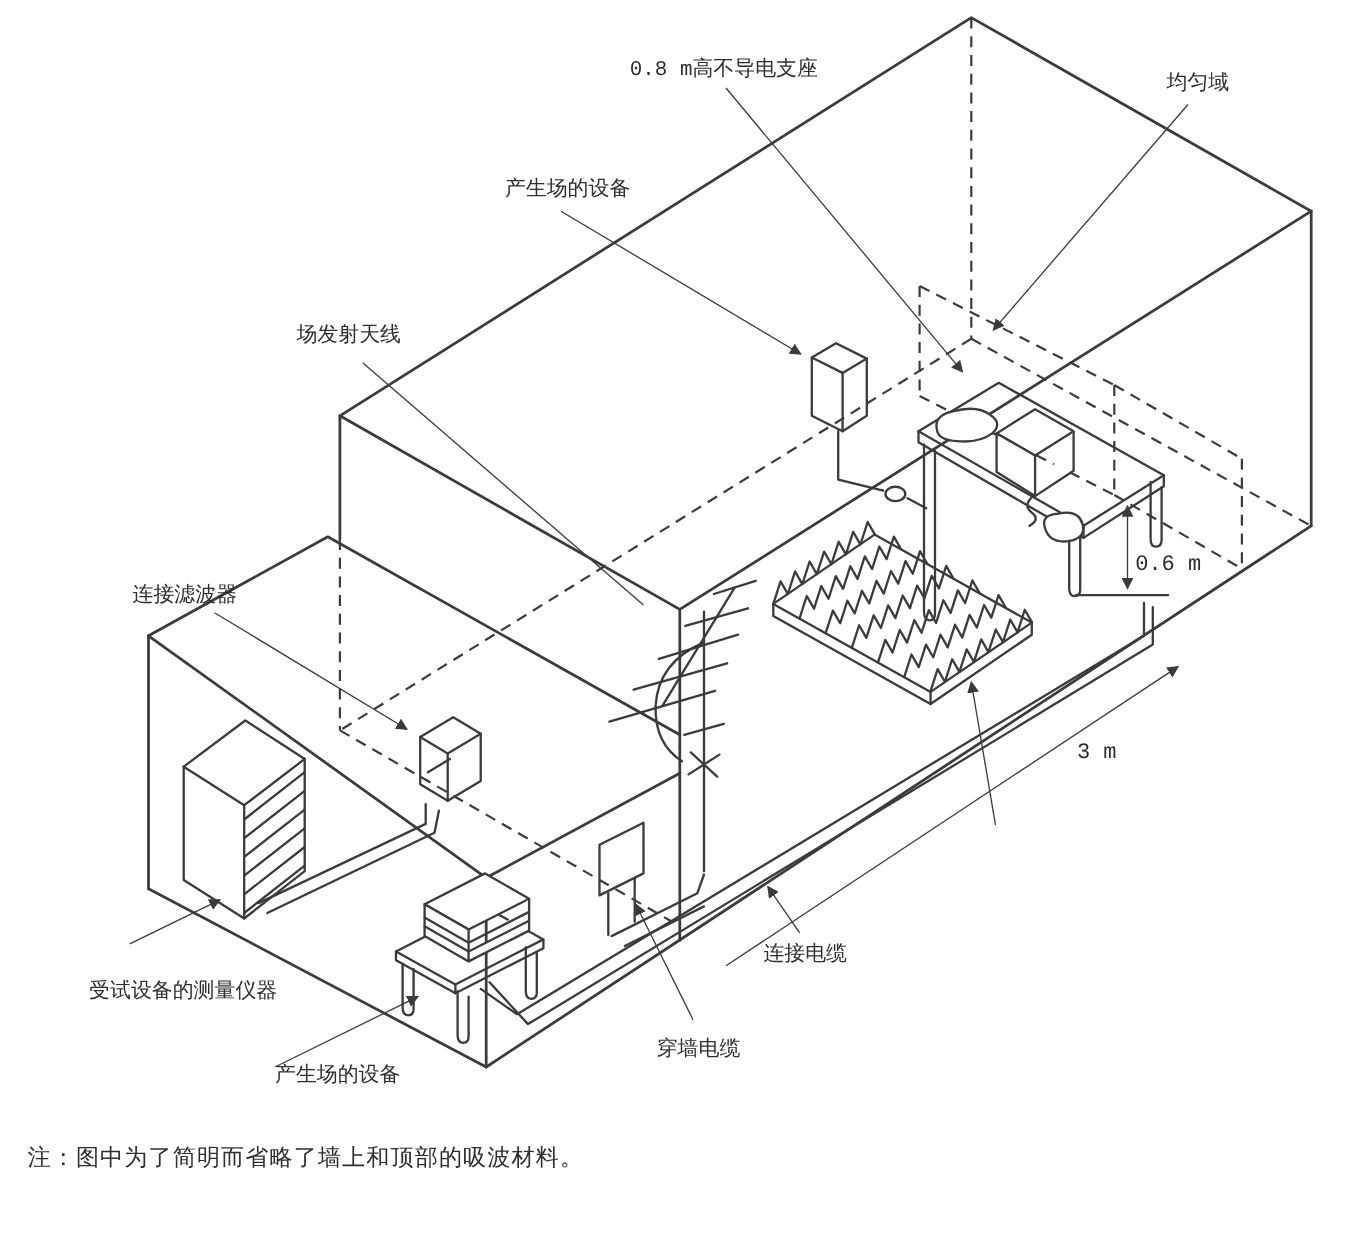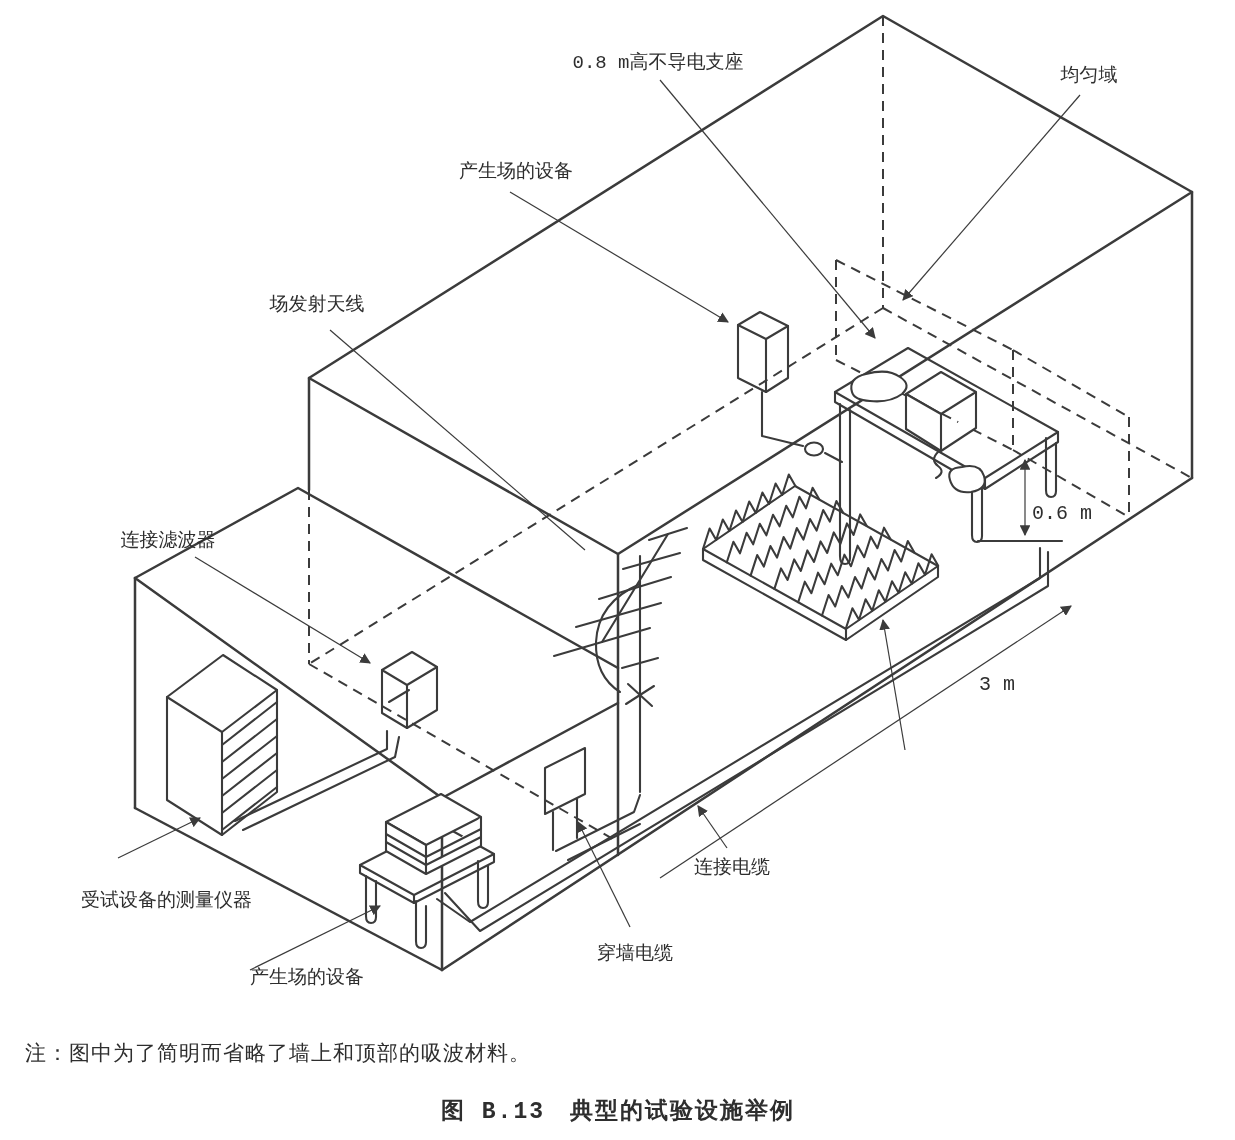--- a/index.html
+++ b/index.html
@@ -197,14 +197,13 @@
   <div class="lbl ctr" style="left:317px;top:292px;">场发射天线</div>
   <div class="lbl ctr" style="left:168px;top:528px;">连接滤波器</div>
   <div class="lbl" style="left:36px;top:888px;margin-left:45px;">受试设备的测量仪器</div>
   <div class="lbl ctr" style="left:307px;top:965px;">产生场的设备</div>
   <div class="lbl ctr" style="left:635px;top:941px;">穿墙电缆</div>
   <div class="lbl ctr" style="left:732px;top:855px;">连接电缆</div>
   <div class="lbl ctr dim" style="left:1062px;top:500px;">0.6 m</div>
   <div class="lbl ctr dim" style="left:997px;top:671px;">3 m</div>
 
   <div class="lbl note" style="left:25px;top:1040px;">注：图中为了简明而省略了墙上和顶部的吸波材料。</div>
-  <div class="lbl ctr caption" style="left:618px;top:1096px;">图 B.13　典型的试验设施举例</div>
 </div>
 
 </body></html>

